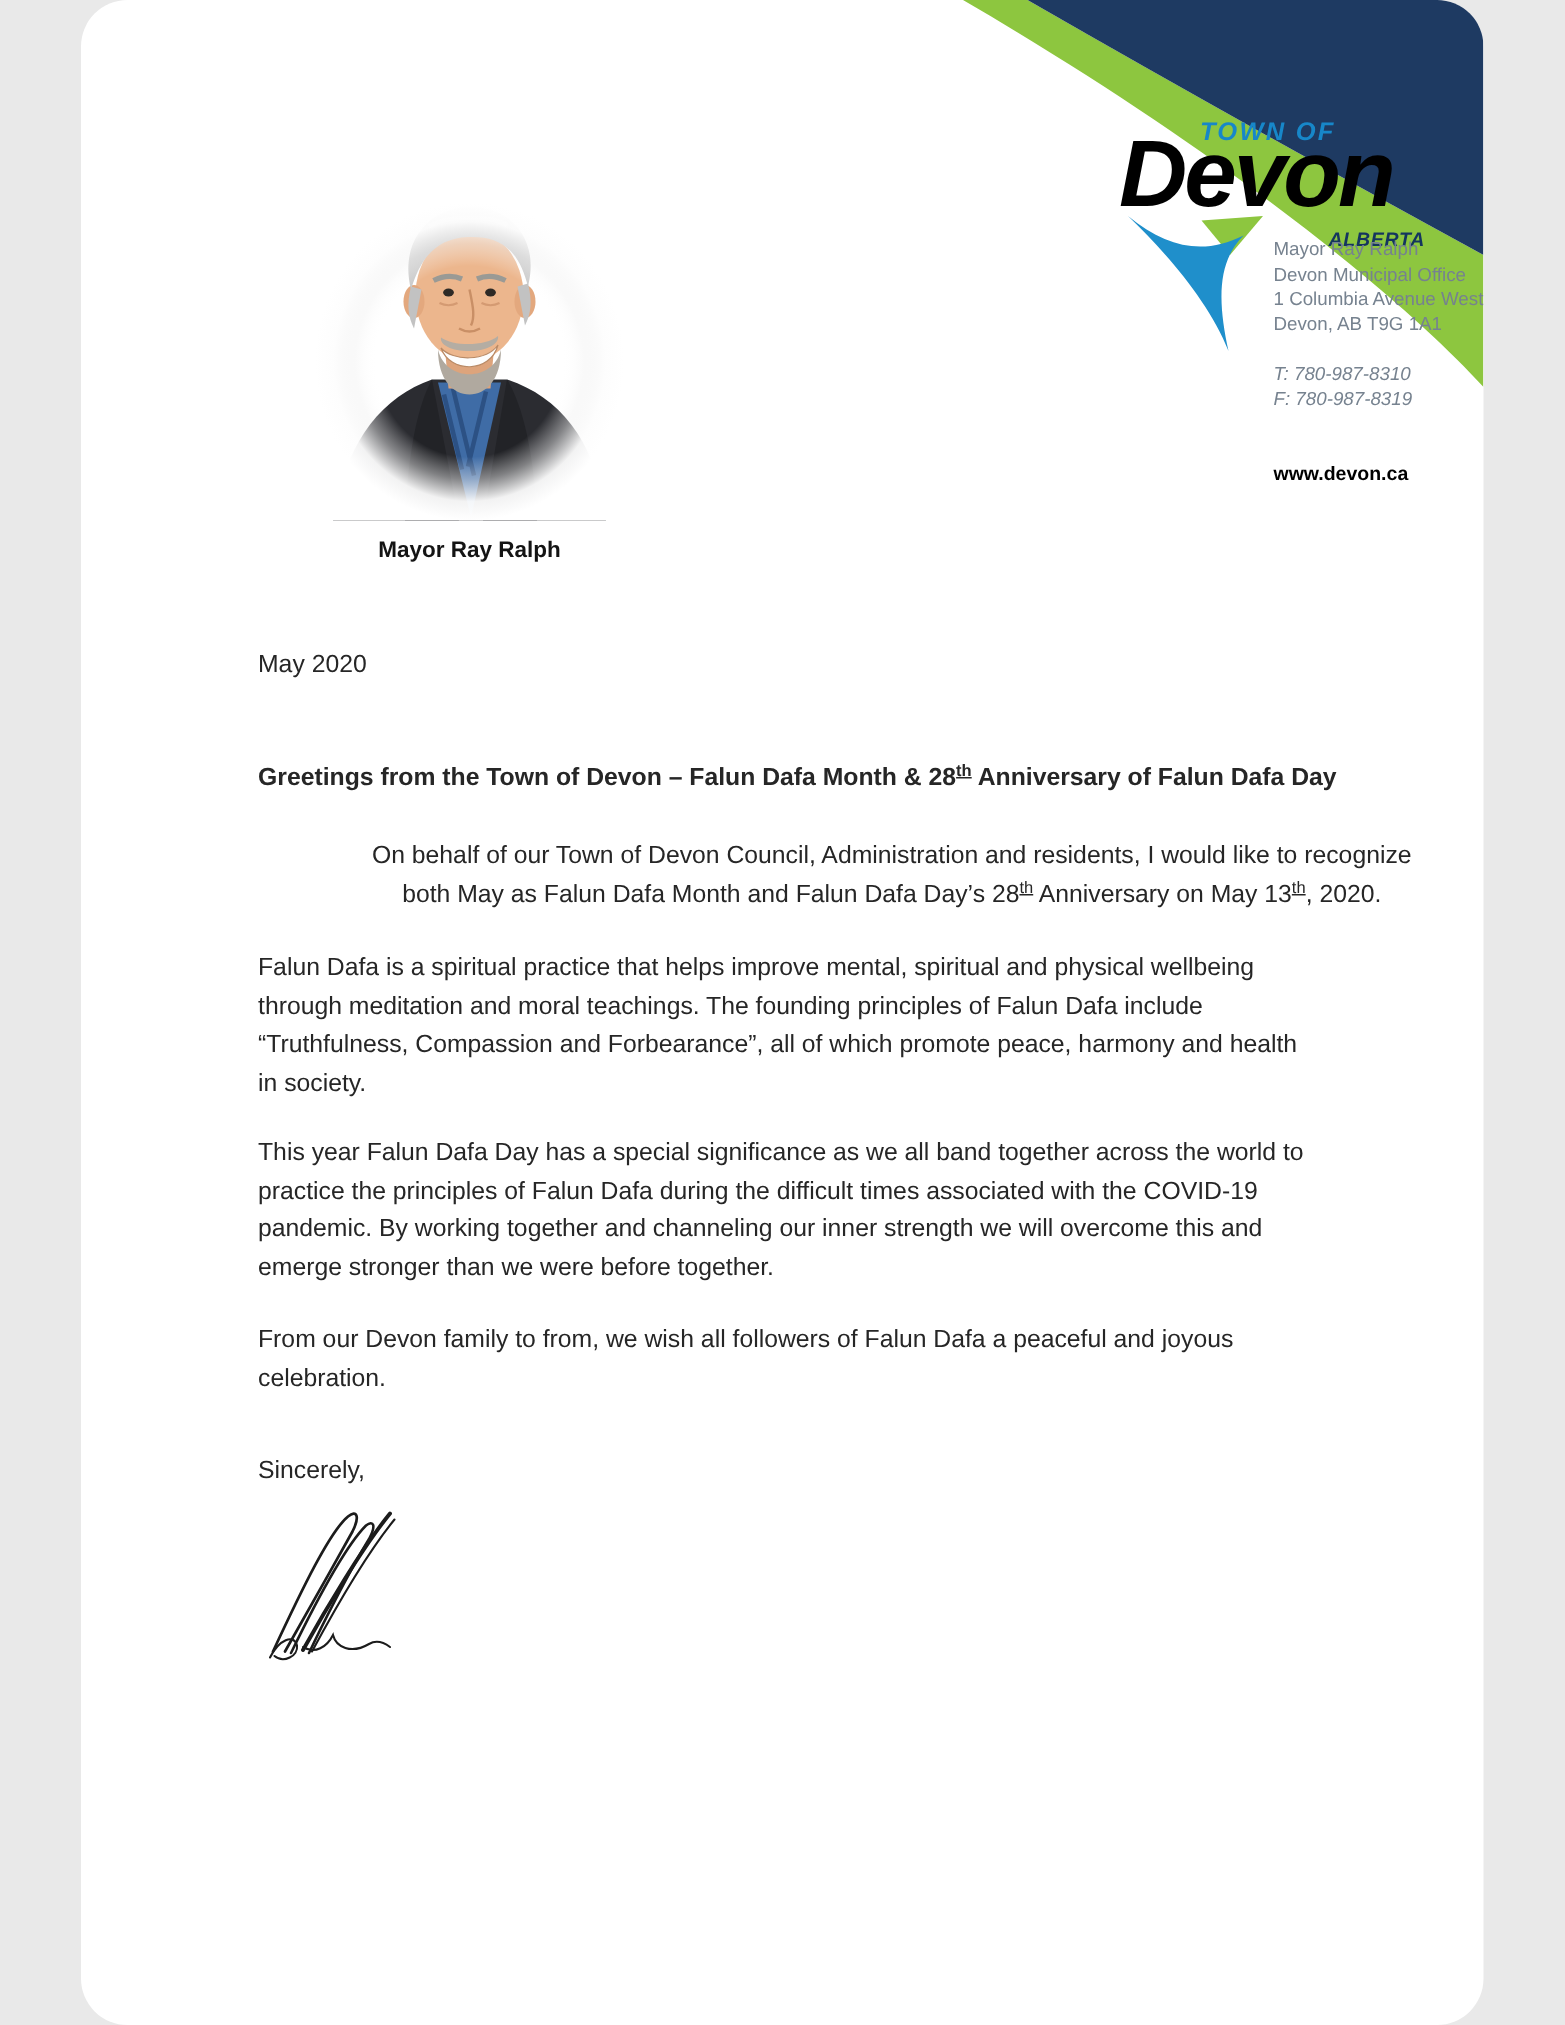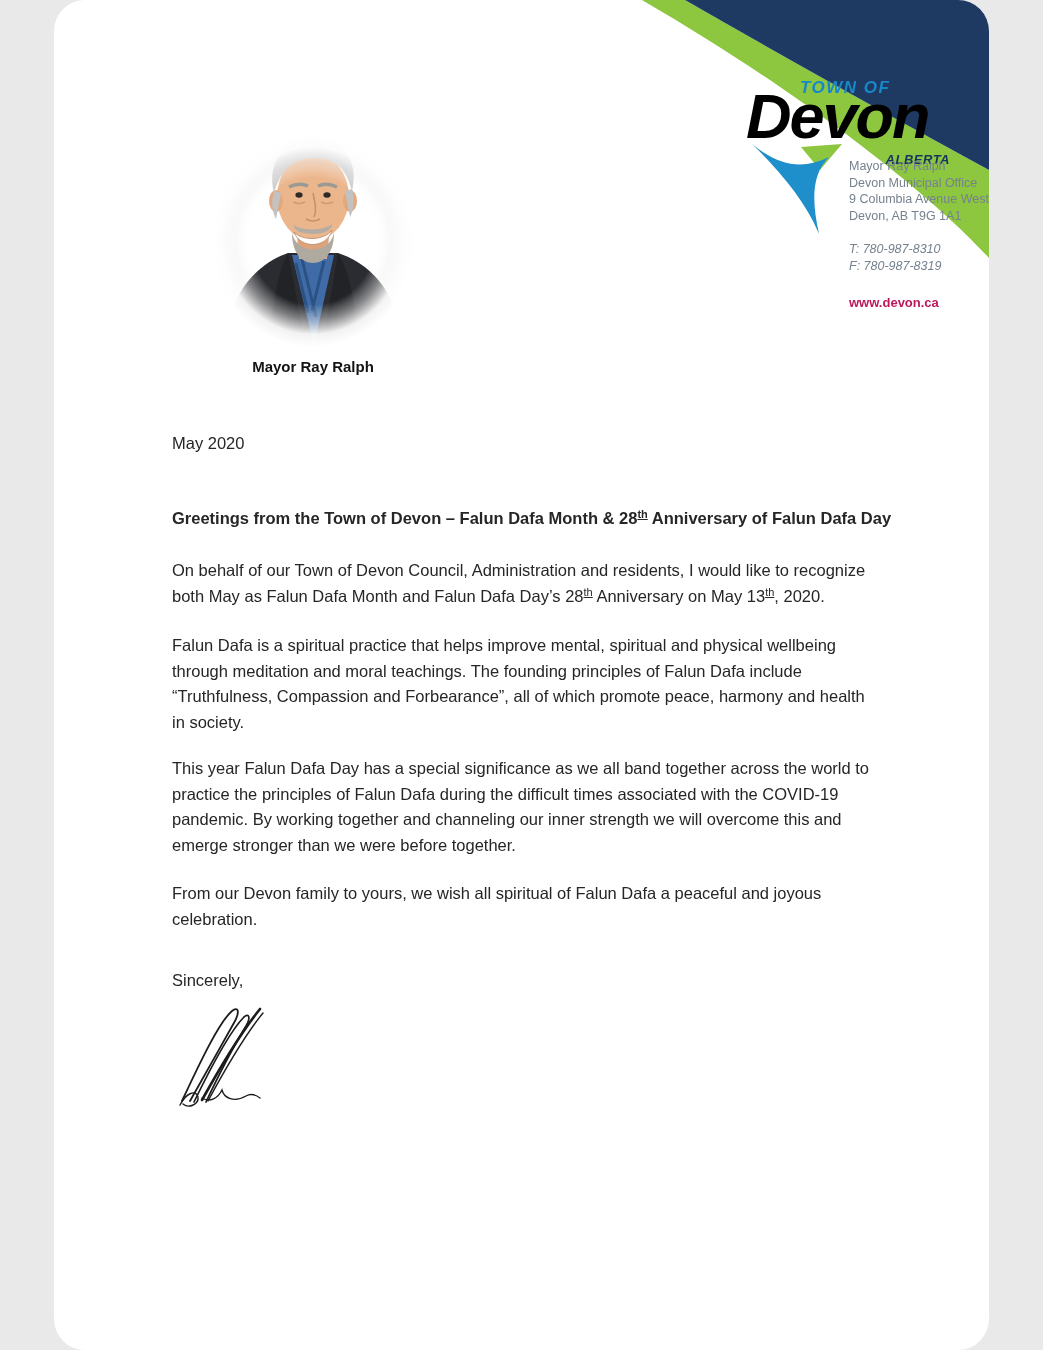--- a/index.html
+++ b/index.html
@@ -18,31 +18,31 @@
     font-size:17px;color:#1787c9;letter-spacing:1.5px;}
   .devon-word{position:absolute;left:-2px;top:4px;font-style:italic;font-weight:900;
     font-size:63px;color:#000000;letter-spacing:-2px;}
   .alberta{position:absolute;right:0px;top:76px;font-style:italic;font-weight:900;
     font-size:13px;color:#14355e;letter-spacing:0.5px;}
   .logo-swoosh{position:absolute;left:3px;top:68px;width:92px;height:92px;}
   
   .contact{position:absolute;left:795px;top:158px;width:170px;color:#76828f;
     font-size:12.5px;line-height:16.5px;}
   .contact .phone-group{margin-top:17px;font-style:italic;}
-  .contact .website{margin-top:21px;font-weight:bold;color:#be185d;font-size:13px;}
+  .contact .website{margin-top:34px;font-weight:bold;color:#000000;font-size:13px;}
   
   .photo{position:absolute;left:156px;top:134px;width:206px;height:214px;}
   .photo-caption{position:absolute;left:156px;top:358px;width:206px;text-align:center;
     font-weight:bold;font-size:15px;color:#141414;}
   
   .letter{position:absolute;left:118px;top:431px;width:845px;color:#262626;
     font-size:16.5px;line-height:25.5px;}
   .para{white-space:pre-line;margin:0;}
   .heading{margin-top:49px;font-weight:bold;}
-  .mt-p1{margin-top:25px;}
+  .mt-p1{margin-top:25px;text-align:center;}
   .mt-p2{margin-top:22px;}
   .mt-p3{margin-top:21px;}
   .mt-p4{margin-top:23px;}
   .closing{margin-top:36px;}
   .sup{font-size:11px;position:relative;top:-6px;text-decoration:underline;}
   .signature{display:block;margin-top:9px;width:152px;height:106px;}
   .sig-stroke{fill:none;stroke:#1c1c1c;stroke-linecap:round;}
   .signer{margin-top:2px;line-height:30px;}
 </style>
 </head>
@@ -61,21 +61,21 @@
     <div class="alberta">ALBERTA</div>
     <svg class="logo-swoosh" viewBox="0 0 92 92" aria-hidden="true">
       <polygon class="green-fill" points="50,3 91,0 69,26"></polygon>
       <path class="blue-fill" d="M1,0 C28,22 52,26 78,13 C60,31 61,58 68,90 C55,57 26,24 1,0 Z"></path>
     </svg>
   </div>
 
   <div class="contact">
     <div>Mayor Ray Ralph</div>
     <div>Devon Municipal Office</div>
-    <div>9 Columbia Avenue West</div>
+    <div>1 Columbia Avenue West</div>
     <div>Devon, AB T9G 1A1</div>
     <div class="phone-group">
       <div>T: 780-987-8310</div>
       <div>F: 780-987-8319</div>
     </div>
     <div class="website">www.devon.ca</div>
   </div>
 
   <svg class="photo" viewBox="0 0 206 212" aria-hidden="true">
     <defs>
@@ -132,21 +132,21 @@
     <p class="para mt-p1"><span>On behalf of our Town of Devon Council, Administration and residents, I would like to recognize
 both May as Falun Dafa Month and Falun Dafa Day’s 28</span><span class="sup">th</span><span> Anniversary on May 13</span><span class="sup">th</span><span>, 2020.</span></p>
     <p class="para mt-p2">Falun Dafa is a spiritual practice that helps improve mental, spiritual and physical wellbeing
 through meditation and moral teachings. The founding principles of Falun Dafa include
 “Truthfulness, Compassion and Forbearance”, all of which promote peace, harmony and health
 in society.</p>
     <p class="para mt-p3">This year Falun Dafa Day has a special significance as we all band together across the world to
 practice the principles of Falun Dafa during the difficult times associated with the COVID-19
 pandemic. By working together and channeling our inner strength we will overcome this and
 emerge stronger than we were before together.</p>
-    <p class="para mt-p4">From our Devon family to yours, we wish all spiritual of Falun Dafa a peaceful and joyous
+    <p class="para mt-p4">From our Devon family to from, we wish all followers of Falun Dafa a peaceful and joyous
 celebration.</p>
     <p class="para closing">Sincerely,</p>
 
     <svg class="signature" viewBox="0 0 152 106" aria-hidden="true">
       <g>
         <path class="sig-stroke" stroke-width="1.8" d="M10,98 C30,55 48,18 60,8 C66,3 68,8 63,18 C48,45 28,80 18,98"></path>
         <path class="sig-stroke" stroke-width="1.7" d="M22,99 C40,62 58,28 72,14 C77,10 79,14 74,23 C60,46 42,82 34,99"></path>
         <path class="sig-stroke" stroke-width="2.6" d="M88,6 C70,28 45,70 30,97"></path>
         <path class="sig-stroke" stroke-width="1.4" d="M91,10 C73,32 50,72 36,98"></path>
         <path class="sig-stroke" stroke-width="1.4" d="M30,95 C38,100 46,95 50,87 C52,95 62,100 74,93 C79,90 84,92 88,95"></path>

